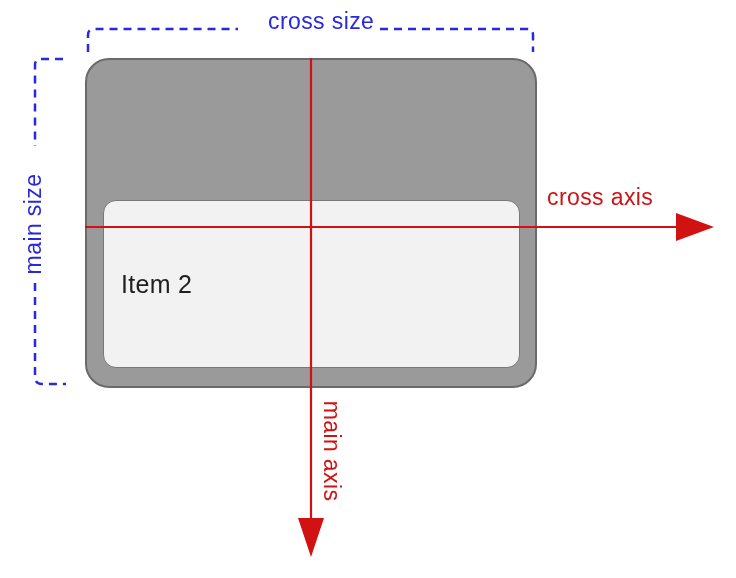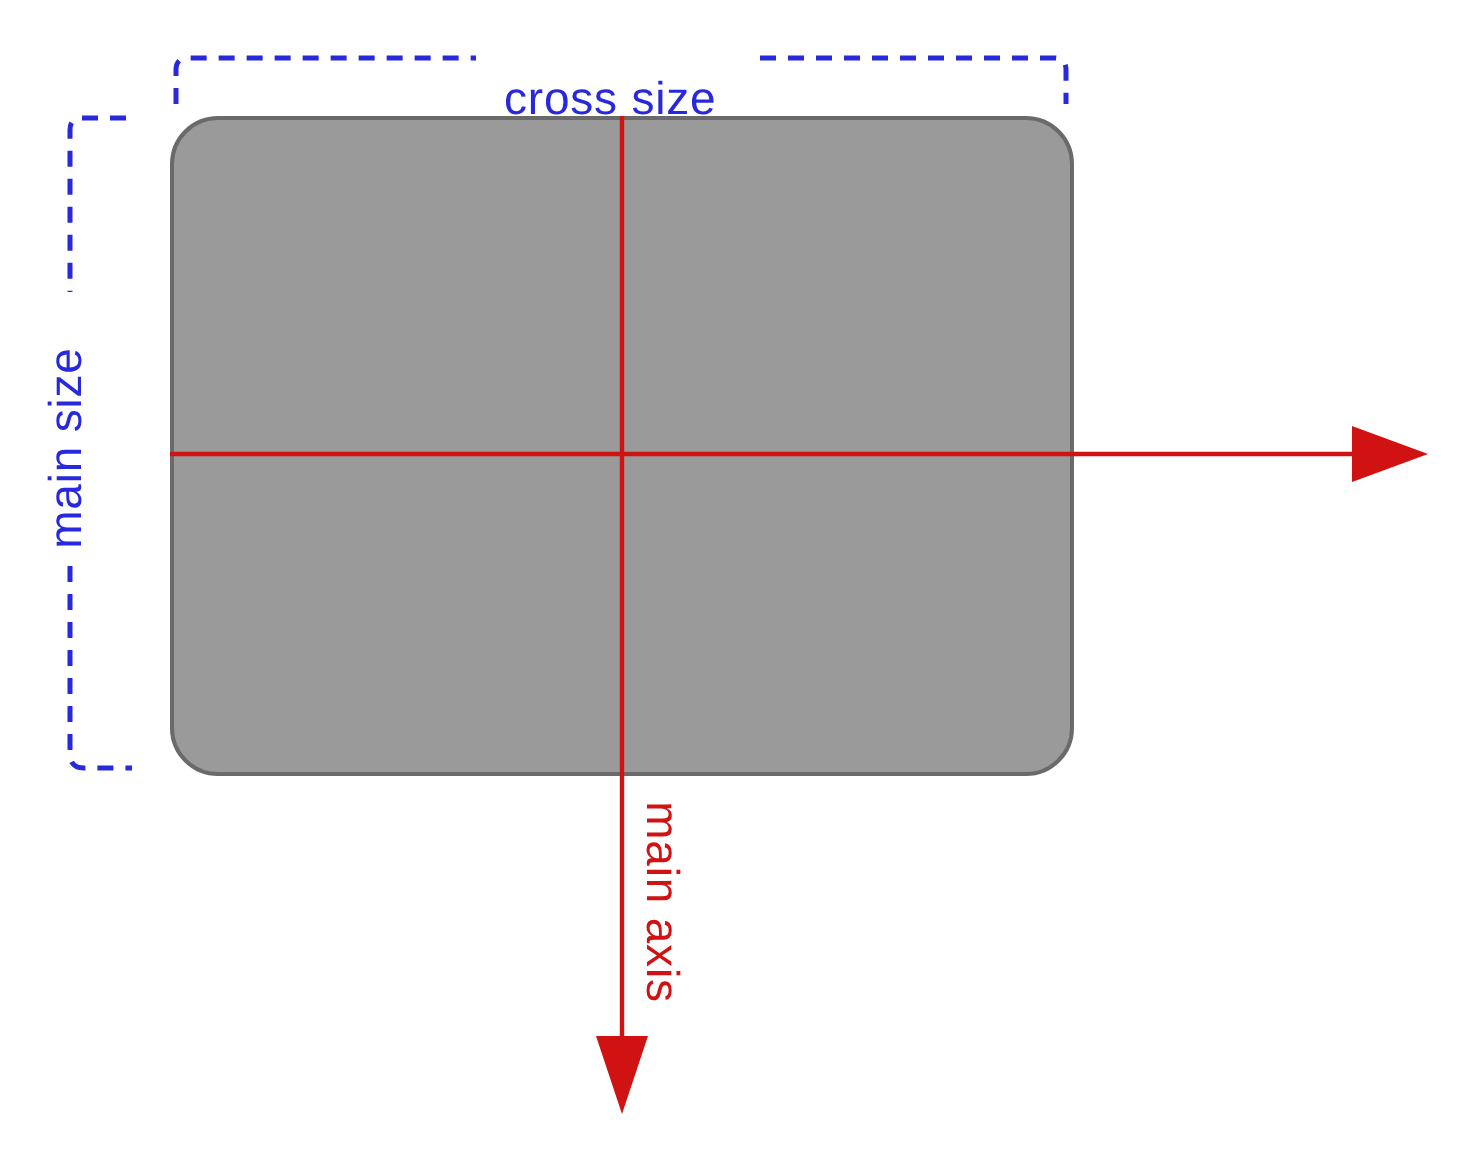--- a/index.html
+++ b/index.html
@@ -59,55 +59,59 @@
   }
   .annotation{
     position:absolute;
     z-index:4;
     font-size:23px;
     white-space:nowrap;
     letter-spacing:0.4px;
   }
   .annotation.blue{color:var(--size-annotation-blue);}
   .annotation.red{color:var(--axis-annotation-red);}
-  .label-cross-size{left:252px;top:8px;margin-top:28px;}
+  .label-cross-size{left:268px;top:8px;}
   .label-main-size{
     left:33px;top:224px;
     transform:translate(-50%,-50%) rotate(-90deg);
   }
   .label-cross-axis{left:547px;top:184px;}
   .label-main-axis{
     left:331px;top:451px;
     transform:translate(-50%,-50%) rotate(90deg);
   }
 </style>
 </head>
 <body>
 
 <div class="canvas">
 
   <div class="flex-container"></div>
 
 
+  <div class="flex-item item-2">
+    <span>Item 2</span>
+  </div>
 
   <svg class="overlay" width="736" height="578" viewBox="0 0 736 578" xmlns="http://www.w3.org/2000/svg">
 
     <path d="M 88 52 V 35 Q 88 29 94 29 H 238" fill="none" style="stroke:var(--size-annotation-blue)" stroke-width="2.5" stroke-dasharray="8 6"></path>
     <path d="M 380 29 H 527 Q 533 29 533 35 V 52" fill="none" style="stroke:var(--size-annotation-blue)" stroke-width="2.5" stroke-dasharray="8 6"></path>
 
     <path d="M 63 59 H 41 Q 35 59 35 65 V 146" fill="none" style="stroke:var(--size-annotation-blue)" stroke-width="2.5" stroke-dasharray="8 6"></path>
     <path d="M 35 283 V 377 Q 35 384 42 384 H 66" fill="none" style="stroke:var(--size-annotation-blue)" stroke-width="2.5" stroke-dasharray="8 6"></path>
 
     <line x1="85" y1="227" x2="678" y2="227" style="stroke:var(--axis-annotation-red)" stroke-width="2.2"></line>
     <polygon points="676,213 676,241 714,227" style="fill:var(--axis-annotation-red)"></polygon>
 
     <line x1="311" y1="58" x2="311" y2="520" style="stroke:var(--axis-annotation-red)" stroke-width="2.2"></line>
     <polygon points="298,518 324,518 311,557" style="fill:var(--axis-annotation-red)"></polygon>
   </svg>
 
   <div class="annotation blue label-cross-size">cross size</div>
 
   <div class="annotation blue label-main-size">main size</div>
 
+  <div class="annotation red label-cross-axis">cross axis</div>
 
   <div class="annotation red label-main-axis">main axis</div>
 
 </div>
 
 </body></html>

